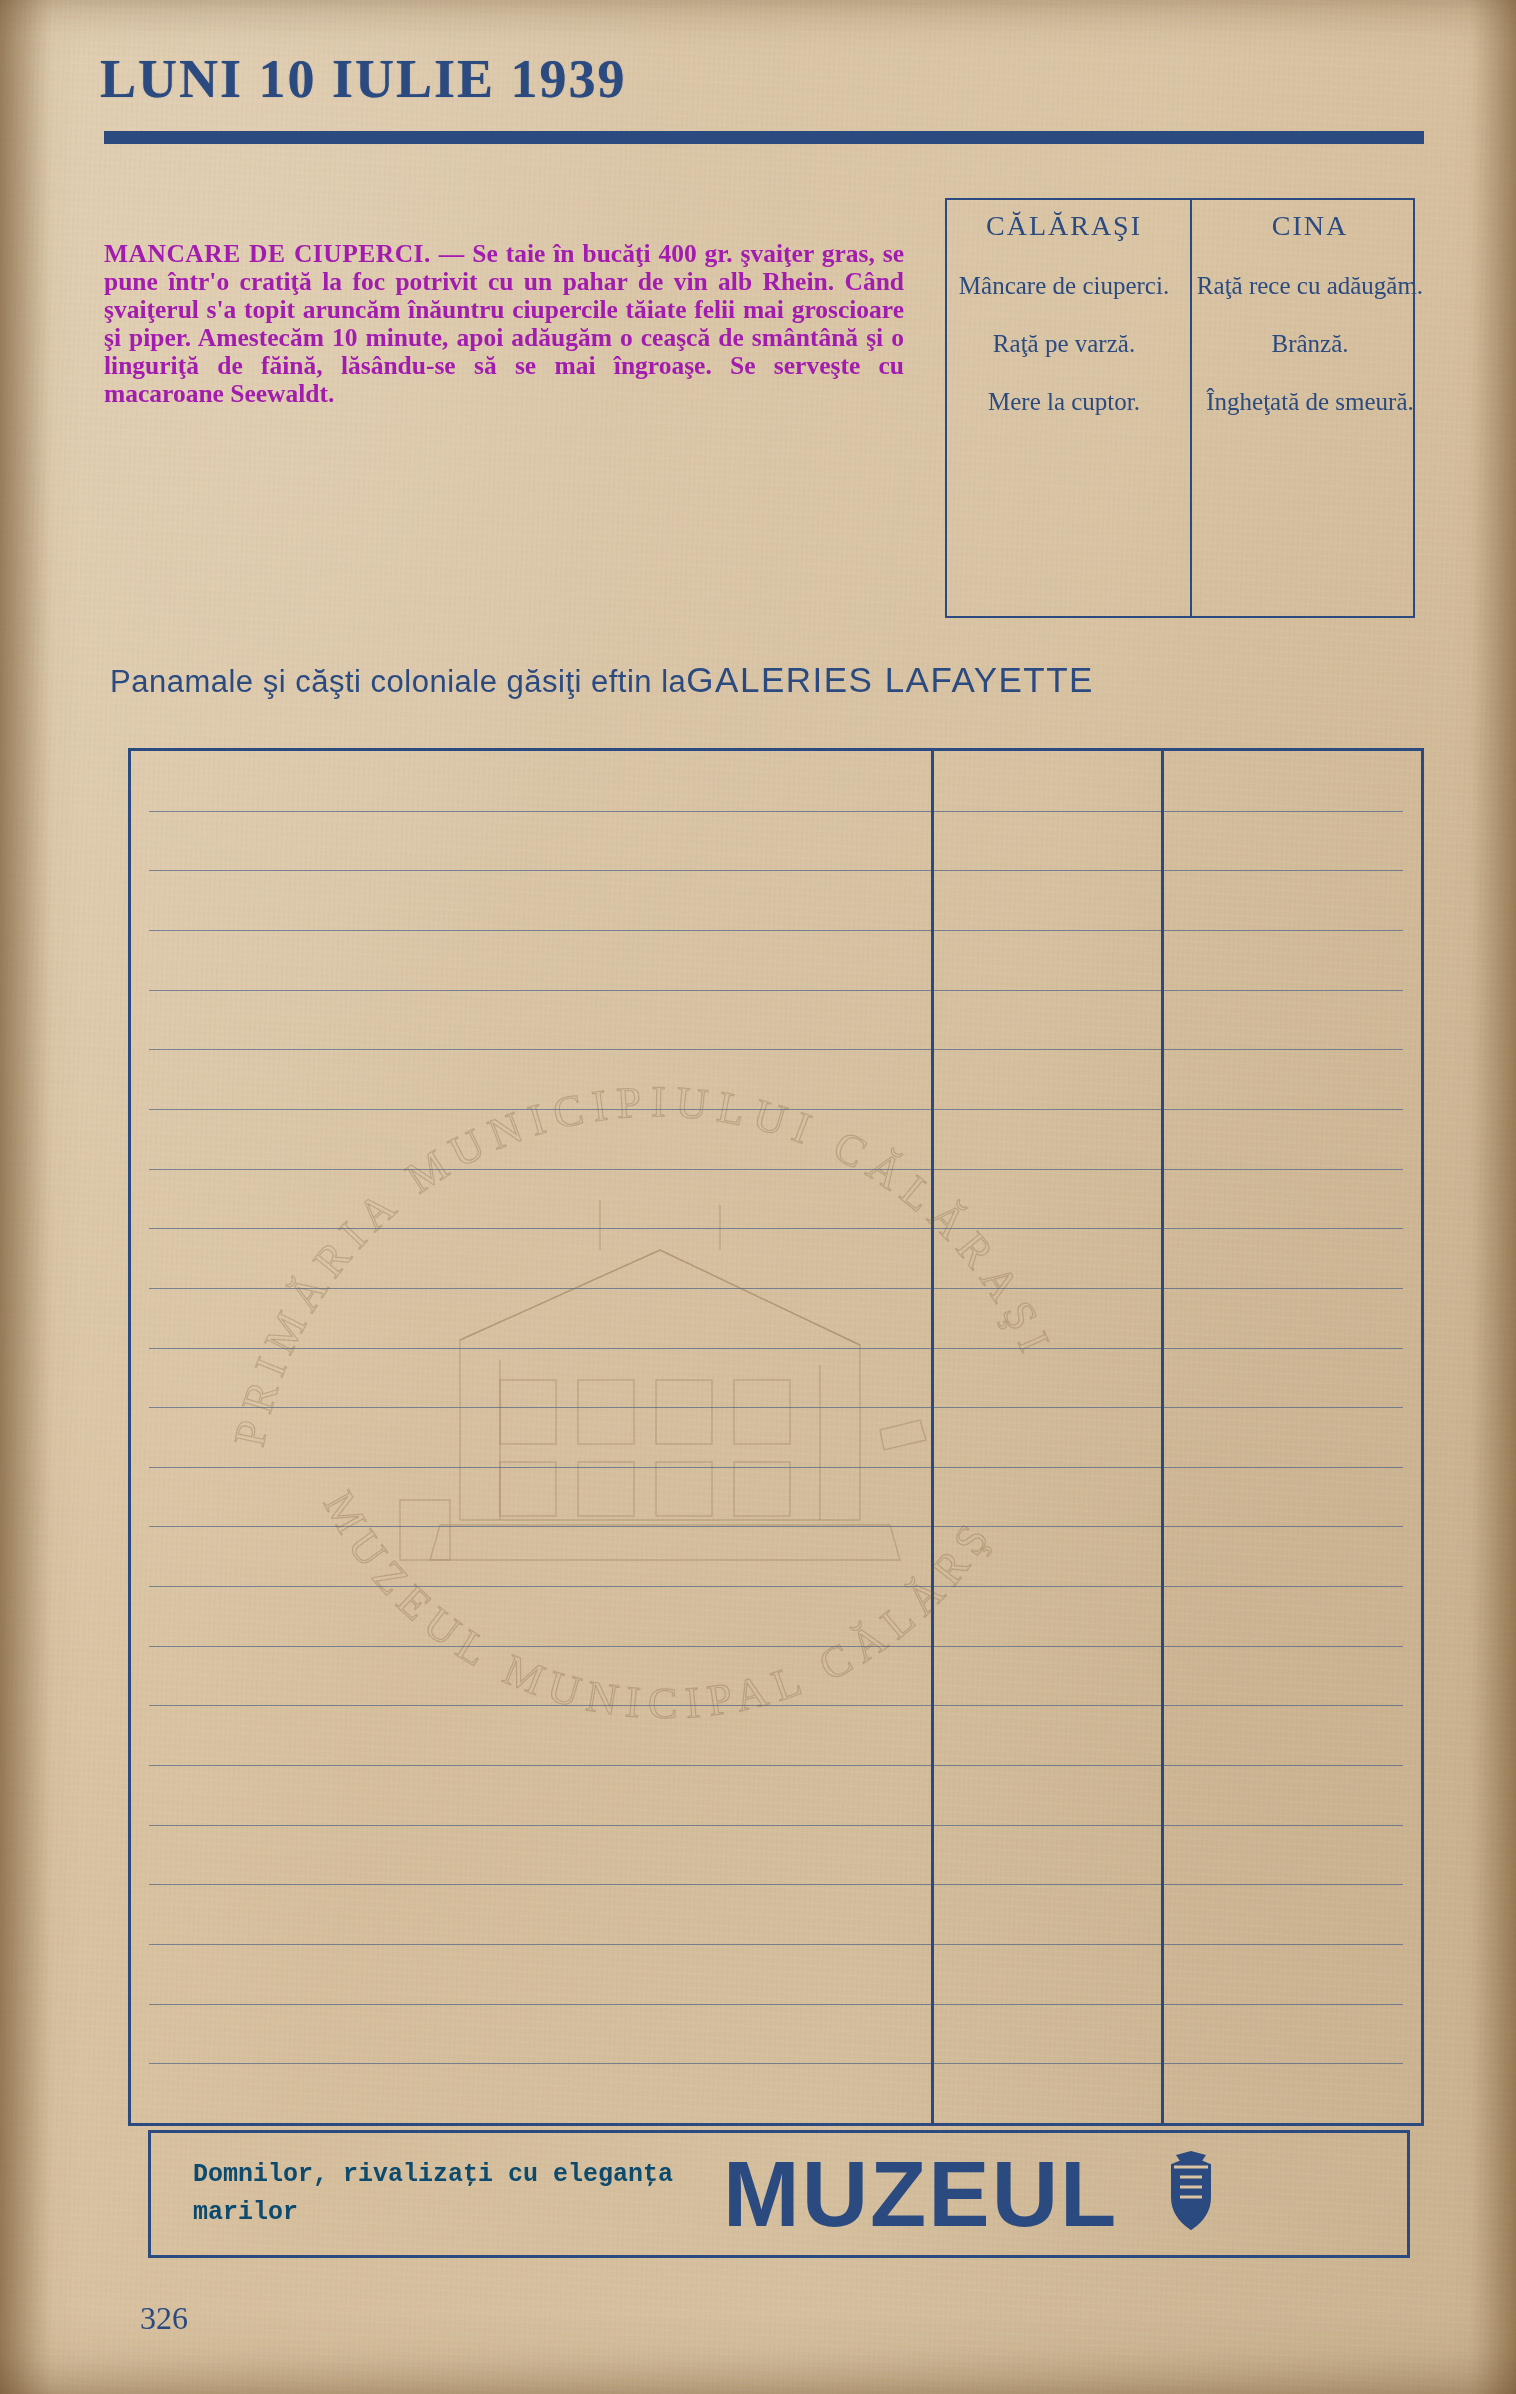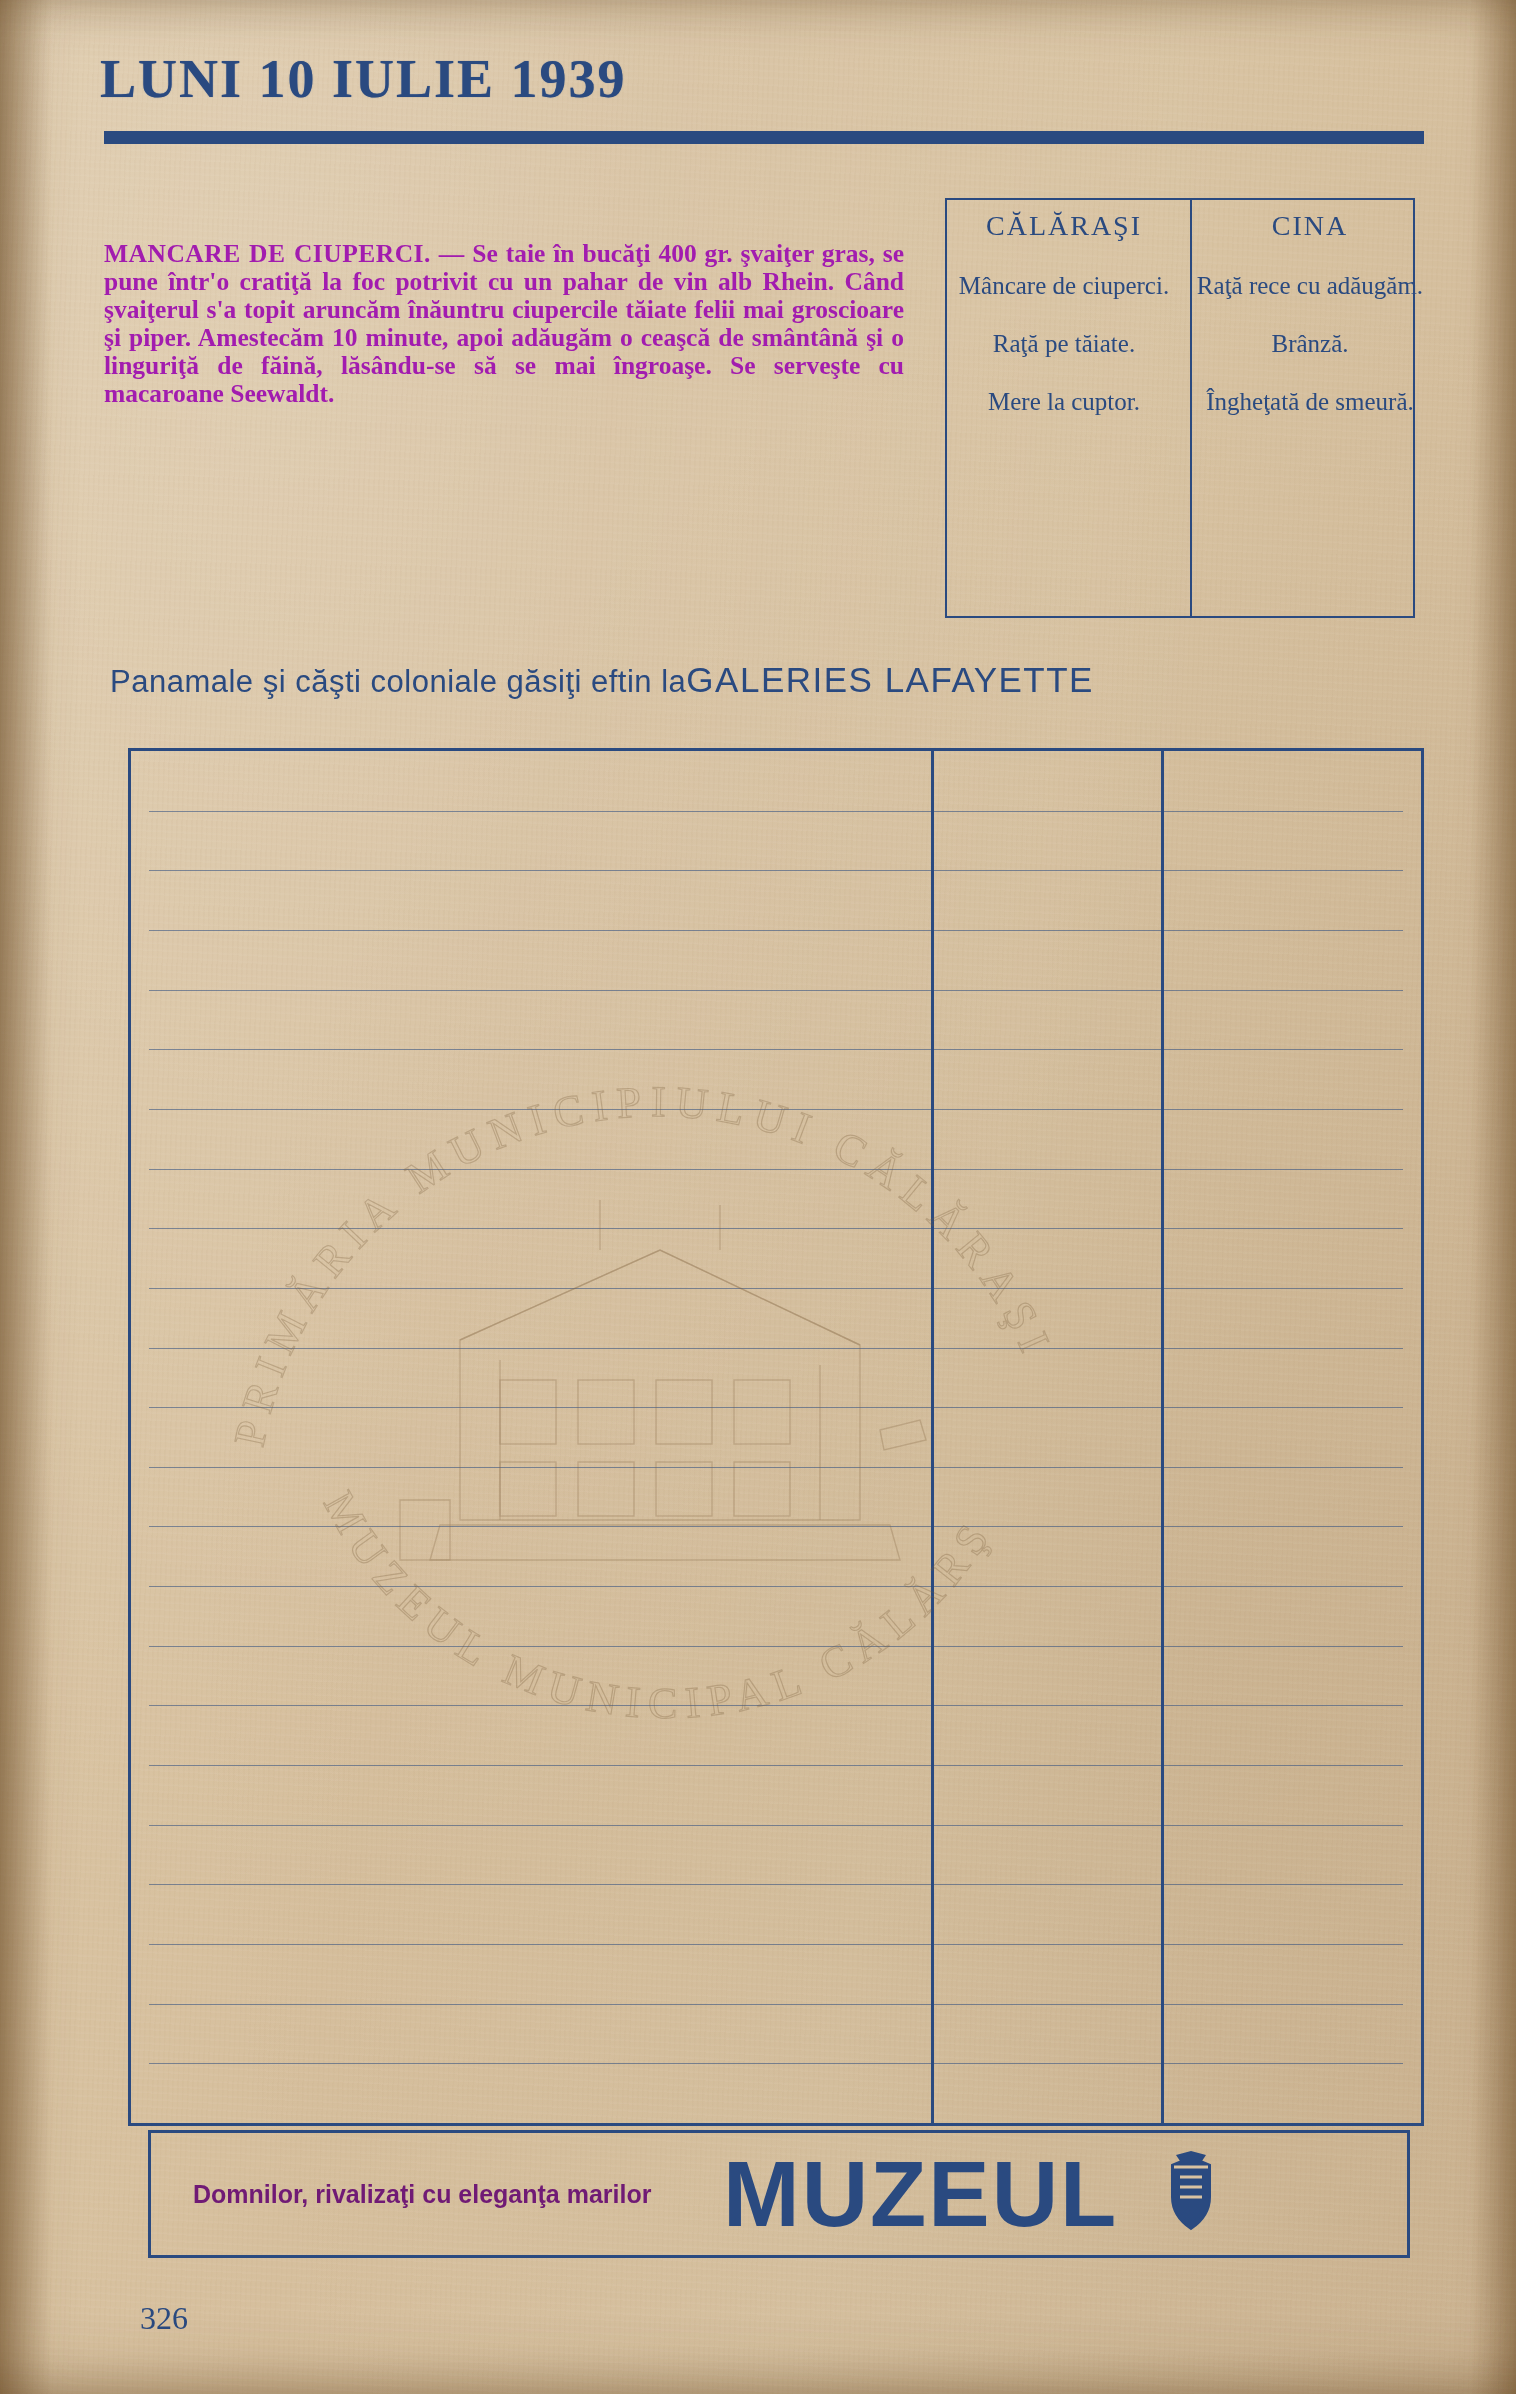--- a/index.html
+++ b/index.html
@@ -125,21 +125,21 @@
     fill:none;stroke:rgba(125,96,60,.5);stroke-width:1.4;
   }
 
   
   .bottom-ad{
     position:absolute;left:148px;top:2130px;width:1262px;height:128px;
     border:3px solid #2a4a80;box-sizing:border-box;
     display:flex;align-items:center;
   }
   .bottom-ad-text{
-    color:#701a75;font-family:Liberation Sans, sans-serif;
+    color:#0c4a6e;font-family:Liberation Mono, monospace;
     font-weight:bold;font-size:25px;line-height:38px;
     margin-left:42px;width:520px;
   }
   .bottom-ad-brand{
     color:#2a4a80;font-family:"Liberation Sans", sans-serif;
     font-weight:bold;font-size:92px;letter-spacing:2px;
     margin-left:10px;
   }
   .crest{
     margin-left:34px;width:78px;height:86px;position:relative;
@@ -178,21 +178,21 @@
   <div class="recipe">
     <span class="lead">MANCARE DE CIUPERCI.</span><span> — Se taie în bucăţi 400 gr. şvaiţer gras, se pune într'o cratiţă la foc potrivit cu un pahar de vin alb Rhein. Când şvaiţerul s'a topit aruncăm înăuntru ciupercile tăiate felii mai groscioare şi piper.  Amestecăm 10 minute, apoi adăugăm o ceaşcă de smântână şi o linguriţă de făină, lăsându-se să se mai îngroaşe. Se serveşte cu macaroane Seewaldt.</span>
   </div>
 
   <div class="menu-box"></div>
   <div class="menu-split"></div>
 
   <div class="menu-col left">
     <div class="menu-head">CĂLĂRAŞI</div>
     <div class="menu-item">Mâncare de ciuperci.</div>
-    <div class="menu-item">Raţă pe tăiate.</div>
+    <div class="menu-item">Raţă pe varză.</div>
     <div class="menu-item">Mere la cuptor.</div>
   </div>
 
   <div class="menu-col right">
     <div class="menu-head">CINA</div>
     <div class="menu-item">Raţă rece cu adăugăm.</div>
     <div class="menu-item">Brânză.</div>
     <div class="menu-item">Îngheţată de smeură.</div>
   </div>
 

